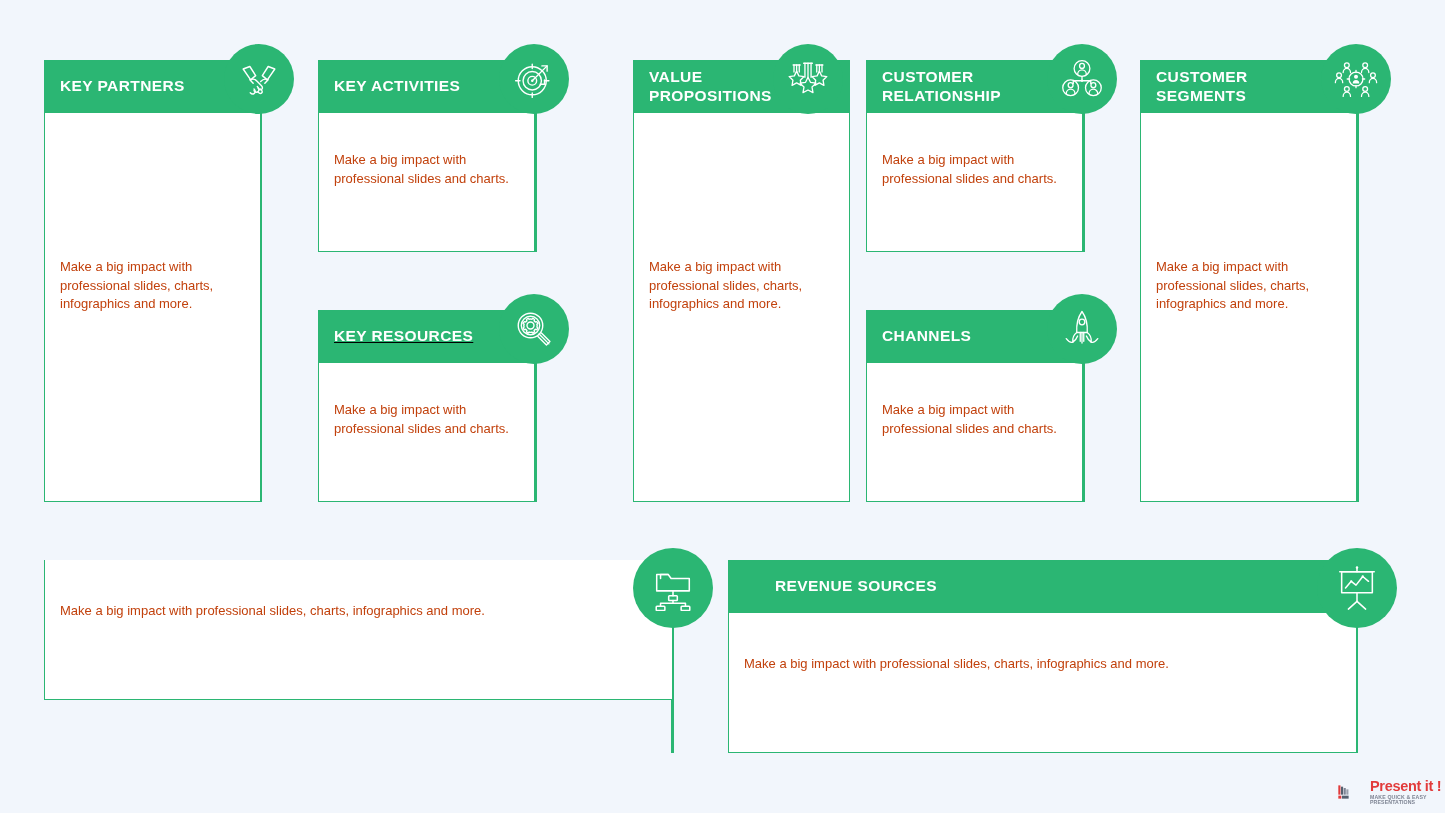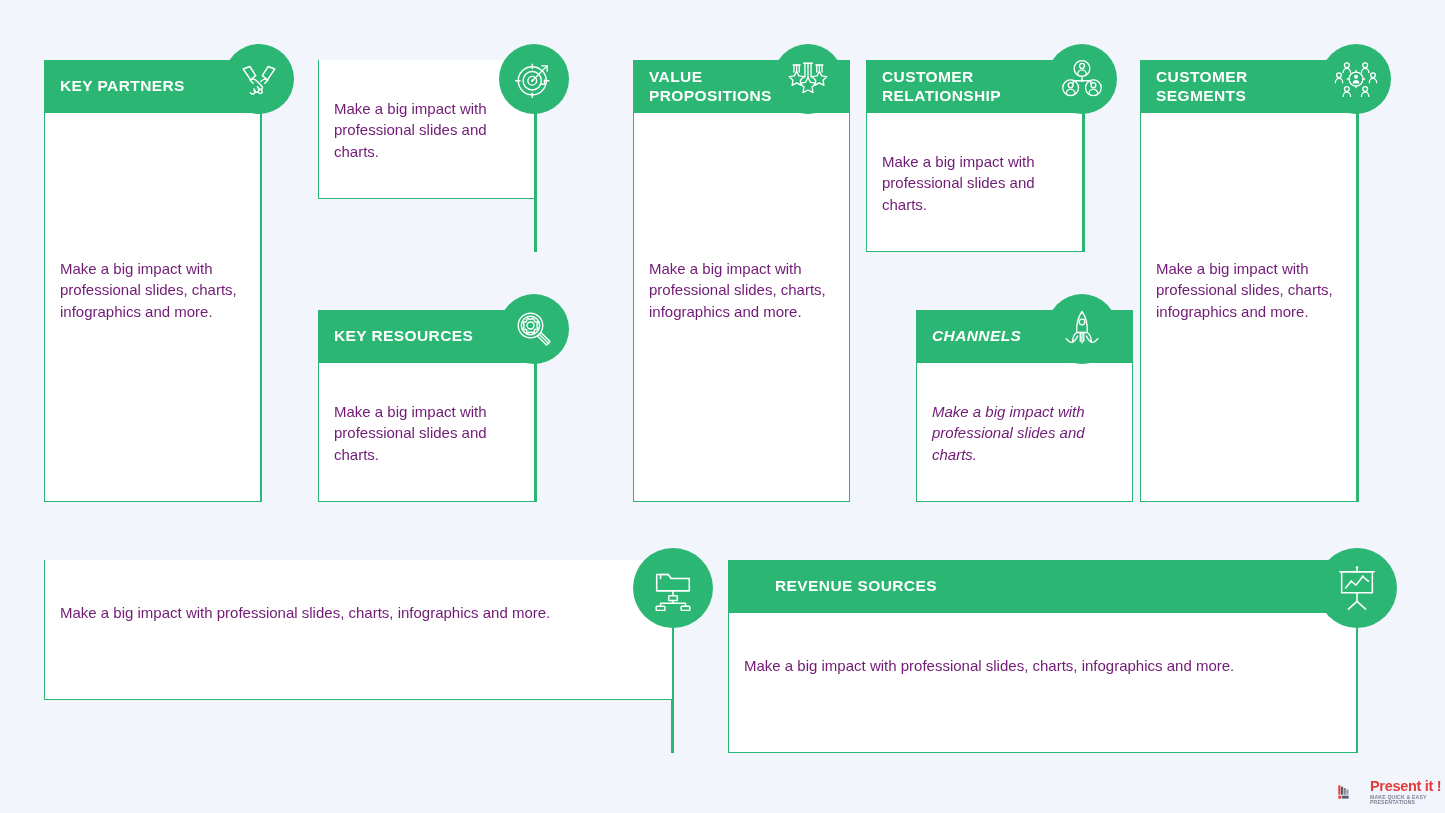--- a/index.html
+++ b/index.html
@@ -50,22 +50,22 @@
     background: #ffffff;
     border: 1.5px solid #2bb673;
     border-top: none;
     z-index: 2;
   }
 
   .card-text {
     position: absolute;
     left: 15px;
     right: 12px;
-    color: #701a75;
-    font-size: 15px;
+    color: #c2410c;
+    font-size: 13px;
     line-height: 1.43;
     font-family: "Liberation Sans", sans-serif;
   }
 
   
   .badge {
     position: absolute;
     border-radius: 50%;
     background: #2bb673;
     display: flex;
@@ -134,39 +134,42 @@
       <path d="M22 33 C24 35 25 37 23 39 C21 41 19 39 18 38"></path>
       <path d="M18 36 C20 38 20 40 18 41.5 C16 43 14.5 41.5 13.5 40.5"></path>
       <path d="M26 36 C28 38 28.5 40 27 41 C25.5 42 24 41 23 40"></path>
       <path d="M13 25 L17 29"></path>
       <path d="M35 25 L31 29"></path>
     </svg>
   </div>
 
   <div class="stem" style="left:534px; top:110px; height:142px;"></div>
   <div class="card" style="left:318px; top:60px; width:217px; height:192px;">
+    <div class="card-header" style="width:217px; height:53px;">
+      <span class="card-title">KEY ACTIVITIES</span>
+    </div>
     <div class="card-body" style="width:217px; height:139px;">
       <div class="card-text" style="top:38px;">Make a big impact with professional slides and charts.</div>
     </div>
   </div>
   <div class="badge" style="left:499px; top:44px; width:70px; height:70px;">
     <svg width="42" height="42" viewBox="0 0 48 48" fill="none" stroke="#ffffff" stroke-width="1.6" stroke-linecap="round" stroke-linejoin="round">
       <circle cx="22" cy="26" r="16"></circle>
       <circle cx="22" cy="26" r="10.5"></circle>
       <circle cx="22" cy="26" r="5"></circle>
       <circle cx="22" cy="26" r="1.4" fill="#ffffff" stroke="none"></circle>
       <path d="M22 7 L22 12 M22 40 L22 45 M3 26 L8 26 M36 26 L41 26"></path>
       <path d="M22 26 L39 9"></path>
       <path d="M33 9 L39 9 L39 15"></path>
       <path d="M31 30 L36 30 L36 25"></path>
     </svg>
   </div>
 
   <div class="stem" style="left:534px; top:360px; height:142px;"></div>
-  <div class="card" style="left:318px; top:310px; width:217px; height:160px;">
+  <div class="card" style="left:318px; top:310px; width:217px; height:160px;text-decoration:underline;">
     <div class="card-header" style="width:217px; height:53px;">
       <span class="card-title">KEY RESOURCES</span>
     </div>
     <div class="card-body" style="width:217px; height:139px;">
       <div class="card-text" style="top:38px;">Make a big impact with professional slides and charts.</div>
     </div>
   </div>
   <div class="badge" style="left:499px; top:294px; width:70px; height:70px;">
     <svg width="42" height="42" viewBox="0 0 48 48" fill="none" stroke="#ffffff" stroke-width="1.6" stroke-linecap="round" stroke-linejoin="round">
       <circle cx="20" cy="20" r="14"></circle>
@@ -232,21 +235,21 @@
       <circle cx="37" cy="34" r="9"></circle>
       <circle cx="37" cy="31" r="2.8"></circle>
       <path d="M32 41 a5 5.5 0 0 1 10 0"></path>
 
       <path d="M24 21 L24 26 M24 26 L14 26 L14 29 M24 26 L34 26 L34 29"></path>
       <circle cx="24" cy="26" r="1.3" fill="#ffffff" stroke="none"></circle>
     </svg>
   </div>
 
   <div class="stem" style="left:1082px; top:360px; height:142px;"></div>
-  <div class="card" style="left:916px; top:310px; width:217px; height:203px;font-style:italic;">
+  <div class="card" style="left:866px; top:310px; width:217px; height:203px;">
     <div class="card-header" style="width:217px; height:53px;">
       <span class="card-title">CHANNELS</span>
     </div>
     <div class="card-body" style="width:217px; height:139px;">
       <div class="card-text" style="top:38px;">Make a big impact with professional slides and charts.</div>
     </div>
   </div>
   <div class="badge" style="left:1047px; top:294px; width:70px; height:70px;">
     <svg width="42" height="42" viewBox="0 0 48 48" fill="none" stroke="#ffffff" stroke-width="1.5" stroke-linecap="round" stroke-linejoin="round">
       <path d="M24 4 C29 11 30.5 19 30 28 L18 28 C17.5 19 19 11 24 4 Z"></path>

